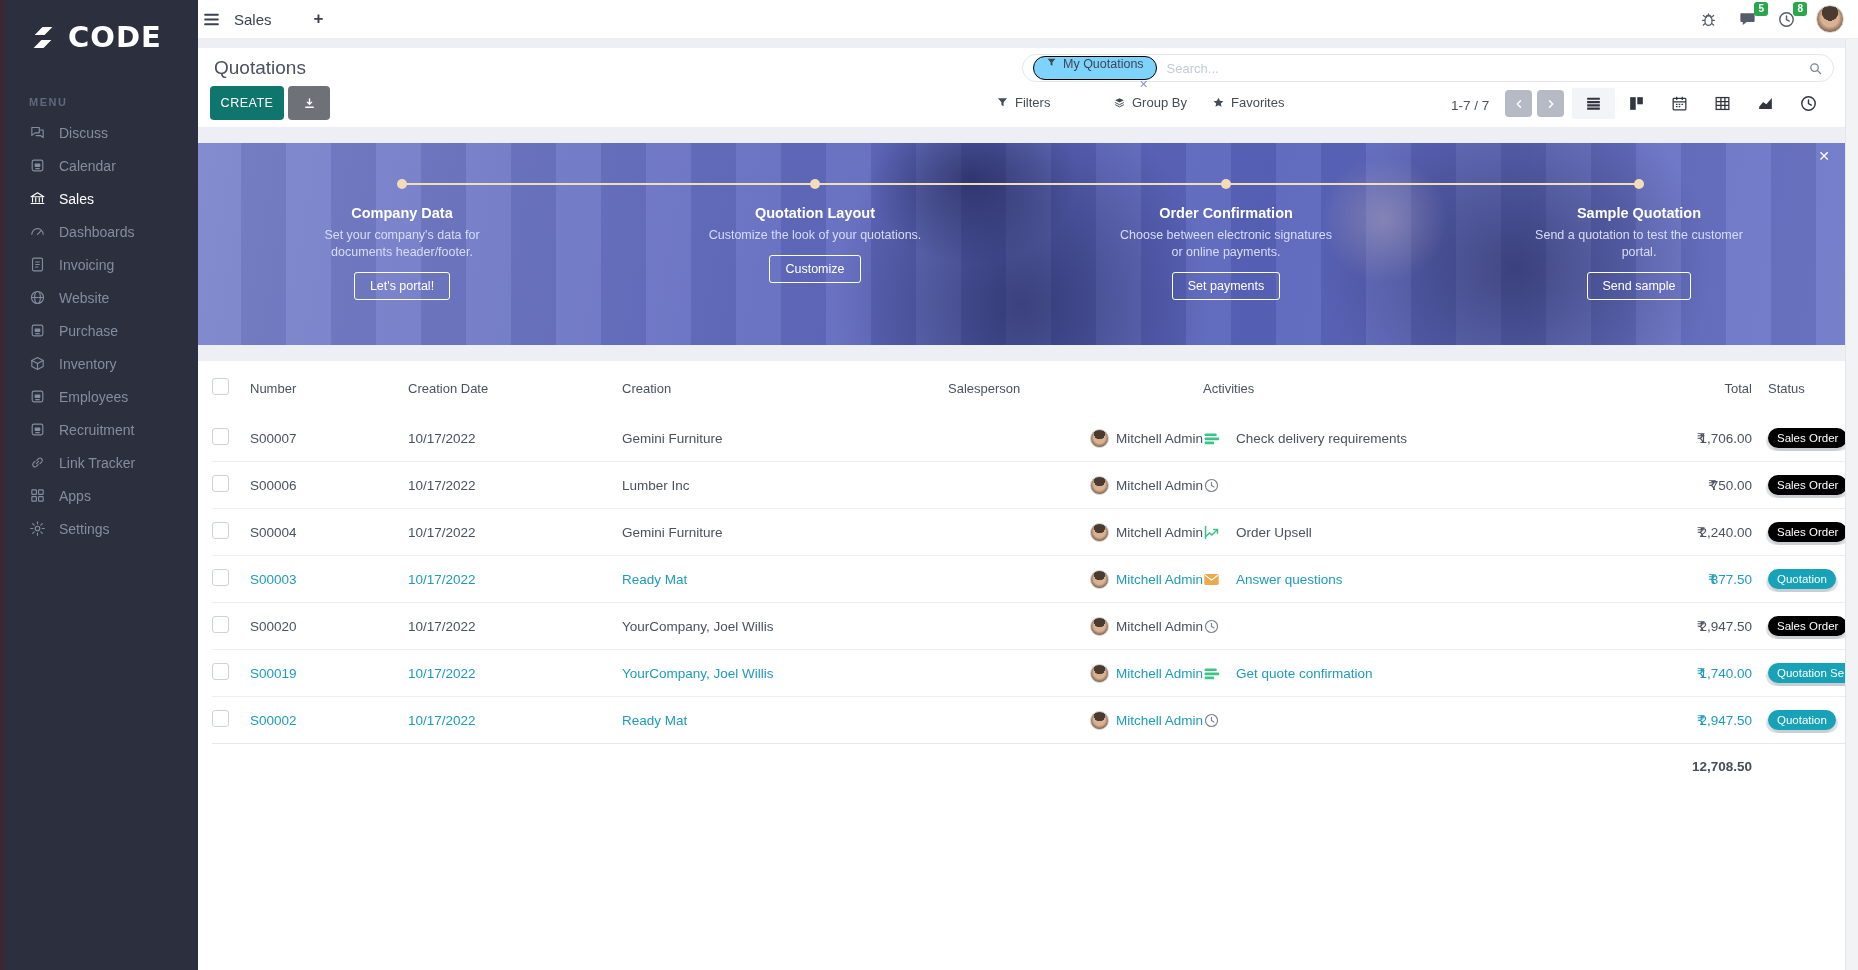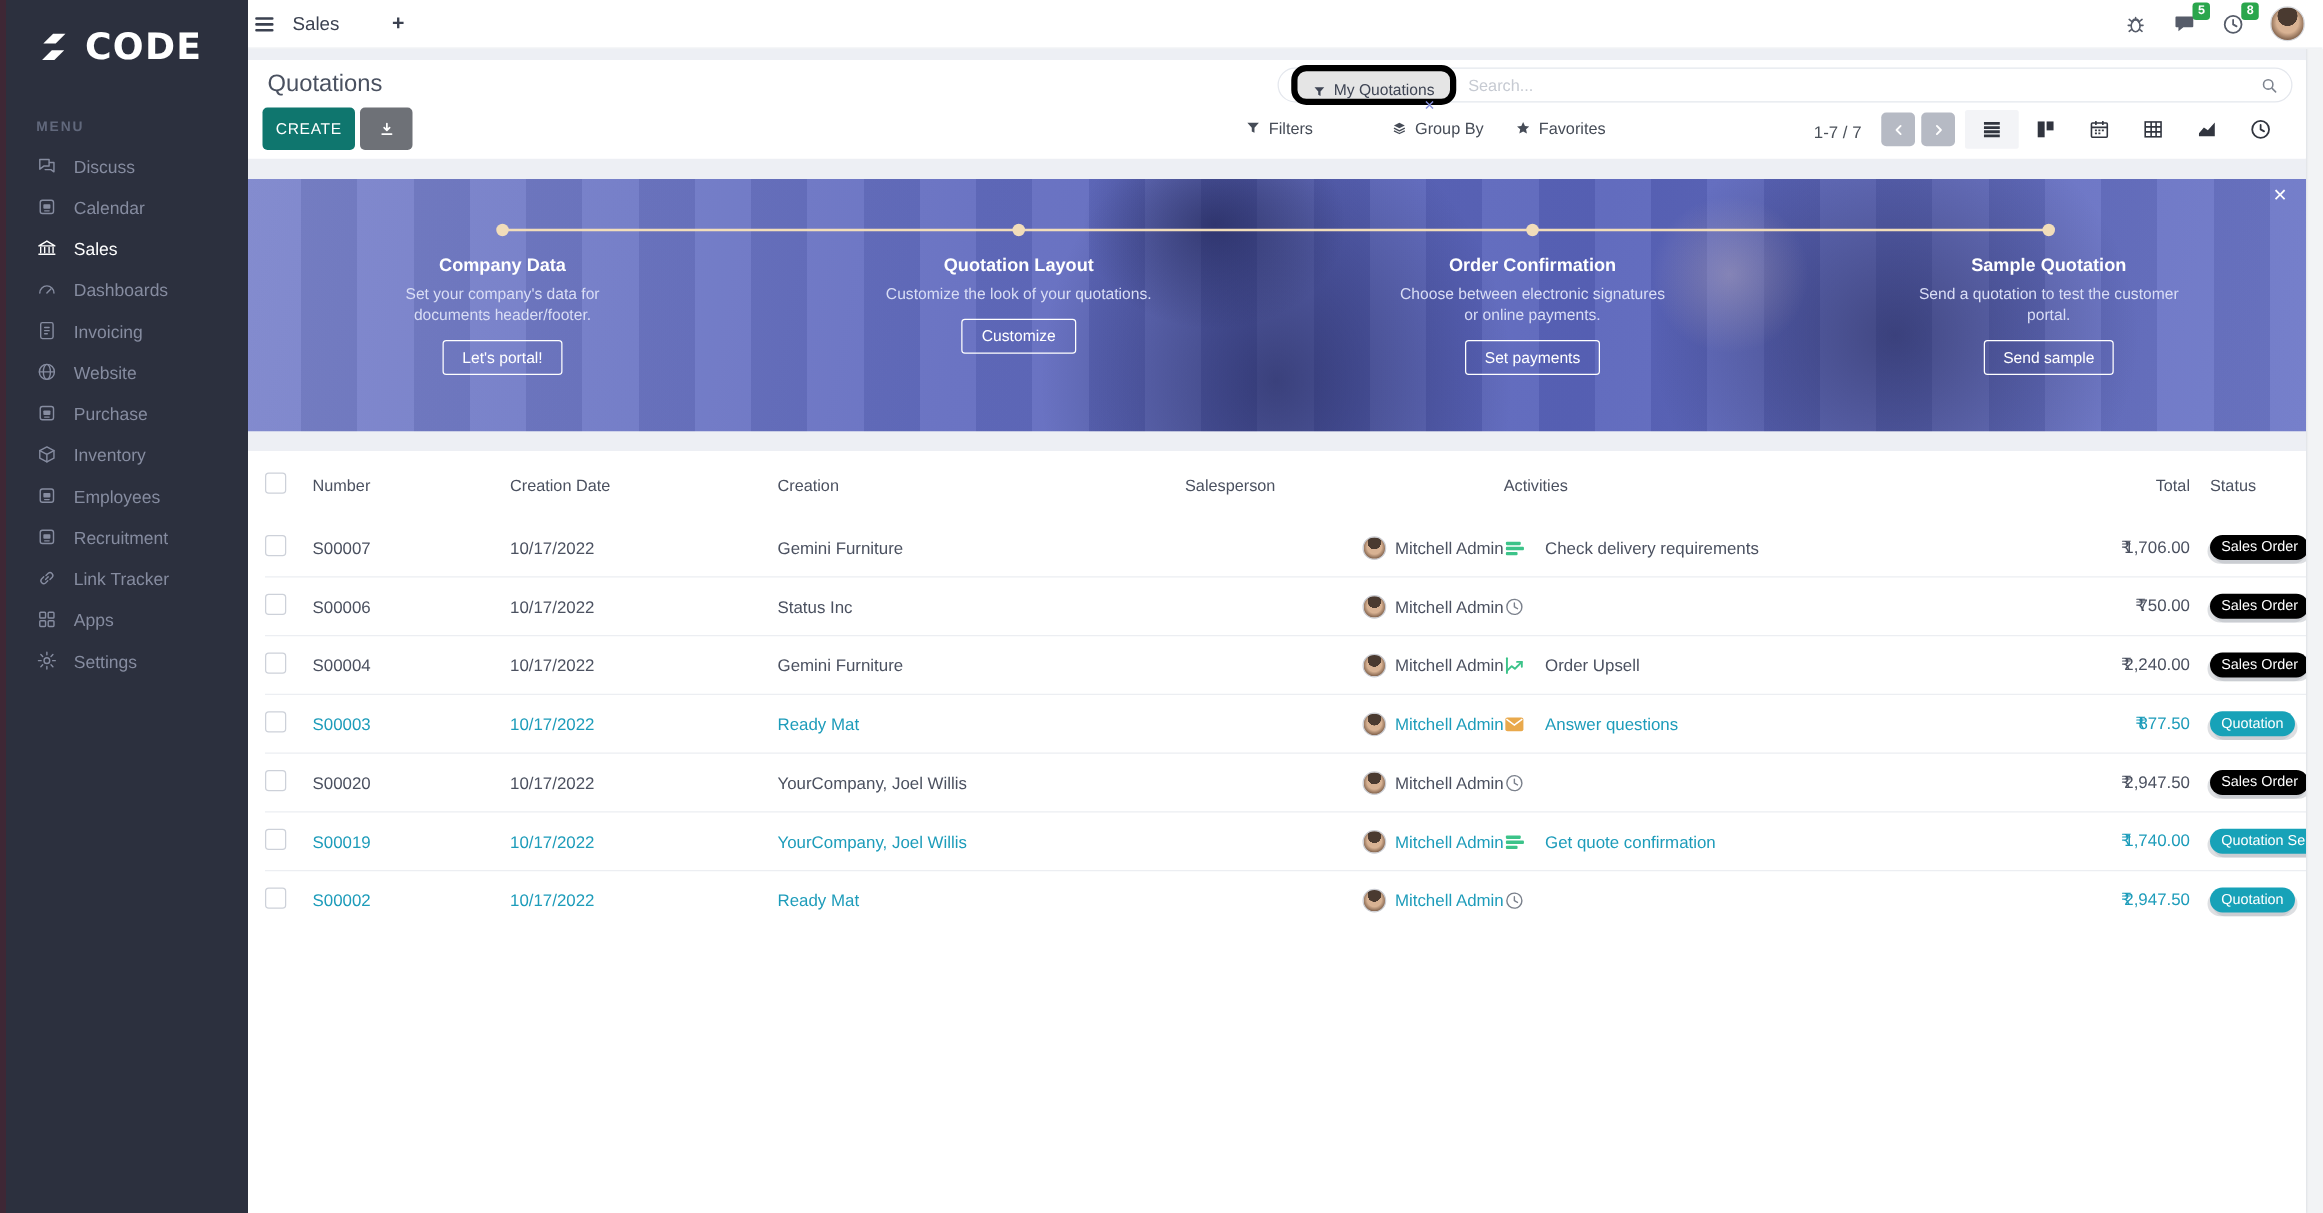--- a/index.html
+++ b/index.html
@@ -31,21 +31,21 @@
     border:1px solid #d6d9de;}
   
   .card{position:fixed;left:196px;top:48px;width:1650px;height:79px;background:#fff;border-radius:2px;z-index:3;}
   .page-title{position:absolute;left:18px;top:9px;font-size:19px;color:#4a5160;}
   .btn-create{position:absolute;left:14px;top:38px;width:74px;height:34px;background:#0f766e;border:none;border-radius:4px;
               color:#fff;font-size:12.5px;letter-spacing:.5px;cursor:pointer;font-family:inherit;}
   .btn-export{position:absolute;left:92px;top:38px;width:42px;height:34px;background:#6e7177;border:none;border-radius:4px;
               color:#fff;display:flex;align-items:center;justify-content:center;cursor:pointer;}
   .searchbox{position:absolute;left:826px;top:6px;width:812px;height:28px;border:1px solid #e4e7ed;border-radius:14px;
              background:#fff;display:flex;align-items:center;padding:0 10px;box-sizing:border-box;}
-  .filter-pill{display:flex;align-items:flex-end;gap:6px;background:#e5e5e5;border:5px solid #000000;border-radius:12px;
+  .filter-pill{display:flex;align-items:flex-start;gap:6px;background:#7dd3fc;border:1px solid #000000;border-radius:12px;
                height:22px;padding:0 12px;font-size:12.5px;color:#3f4554;cursor:pointer;white-space:nowrap;}
   .filter-pill svg{width:11px;height:11px;color:#3f4554;}
   .pill-x{position:absolute;left:116px;bottom:-10px;color:#8791dd;font-size:11px;font-weight:bold;cursor:pointer;}
   .search-input{border:none;outline:none;flex:1;font-size:13px;color:#495057;margin-left:8px;font-family:inherit;background:transparent;}
   .search-input::placeholder{color:#c6cad2;}
   .mag{color:#7d838e;cursor:pointer;}
   .mag svg{width:15px;height:15px;}
   .fbar-item{position:absolute;top:47px;display:flex;align-items:center;gap:6px;font-size:13px;color:#464c57;cursor:pointer;}
   .fbar-item svg{width:13px;height:13px;color:#464c57;}
   .pager-text{position:absolute;left:1255px;top:50px;font-size:13.5px;color:#4a5059;}
@@ -420,21 +420,21 @@
           </span>
           <span class="hlt">Check delivery requirements</span>
         </div>
         <div class="total-cell hlt"><span class="cur">₹</span><span>1,706.00</span></div>
         <div class="status-cell"><span class="pill success">Sales Order</span></div>
       </div>
       <div class="grid trow">
         <div><span class="checkbox"></span></div>
         <div class="hlt">S00006</div>
         <div class="hlt">10/17/2022</div>
-        <div class="hlt">Status Inc</div>
+        <div class="hlt">Lumber Inc</div>
         <div class="sp-cell">
           <span class="avatar-sm"></span>
           <span class="hlt">Mitchell Admin</span>
         </div>
         <div class="act-cell">
           <span class="aico c-clock">
             <svg viewBox="0 0 24 24" fill="none" stroke="currentColor" stroke-width="1.6" stroke-linecap="round" stroke-linejoin="round">
               <circle cx="12" cy="12" r="8.5"></circle>
               <path d="M12 7.5V12l3.5 2"></path>
             </svg>
@@ -545,15 +545,25 @@
               <circle cx="12" cy="12" r="8.5"></circle>
               <path d="M12 7.5V12l3.5 2"></path>
             </svg>
           </span>
           <span class="hlt"></span>
         </div>
         <div class="total-cell hlt"><span class="cur">₹</span><span>2,947.50</span></div>
         <div class="status-cell"><span class="pill info">Quotation</span></div>
       </div>
     </div>
+  <div class="grid tfoot">
+    <div></div>
+      <div></div>
+      <div></div>
+      <div></div>
+      <div></div>
+      <div></div>
+    <div class="total-cell">12,708.50</div>
+    <div></div>
+  </div>
 </div>
 
 <div class="gutter"></div>
 
 </body></html>

